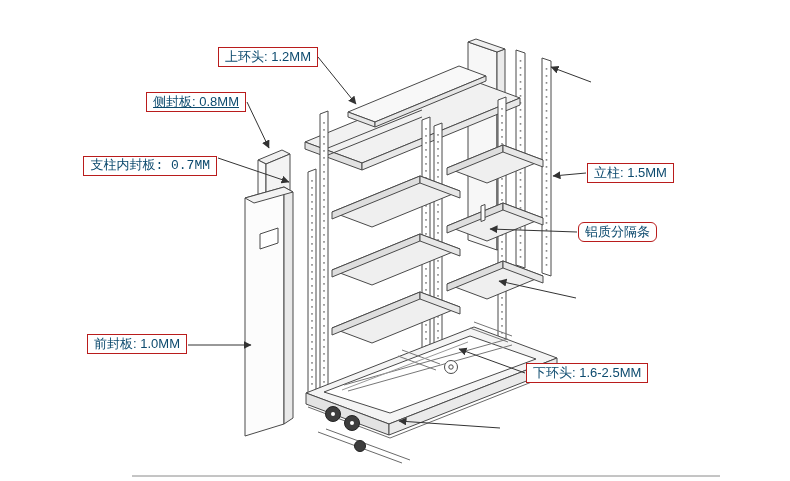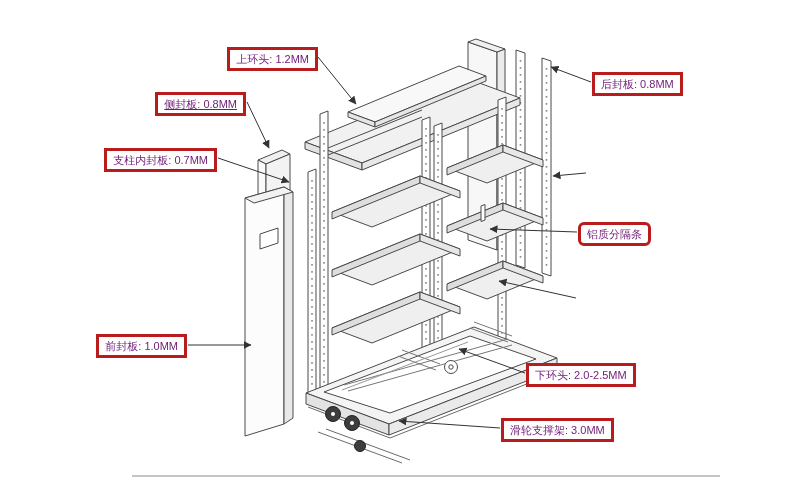--- a/index.html
+++ b/index.html
@@ -1,26 +1,26 @@
 <!DOCTYPE html>
 <html><head>
 <meta charset="utf-8">
 <style>
   html,body{margin:0;padding:0;background:#fff;}
   body{width:790px;height:481px;overflow:hidden;font-family:"Liberation Sans",sans-serif;}
   .canvas{position:relative;width:790px;height:481px;background:#fff;}
   .canvas svg{position:absolute;left:0;top:0;}
   .lbl{
     position:absolute;
-    border:3px solid #b91c1c;
+    border:1px solid #b91c1c;
     background:#fff;
     padding:1px 6px;
-    font-size:11px;
+    font-size:13px;
     line-height:16px;
-    color:#701a75;
+    color:#0c4a6e;
     white-space:nowrap;
   }
 </style>
 </head>
 <body>
 
 <div class="canvas">
 
   <svg width="790" height="481" viewBox="0 0 790 481">
     <defs>
@@ -154,20 +154,19 @@
       <line x1="576" y1="298" x2="499" y2="281" marker-end="url(#arrow)"></line>
       <line x1="525" y1="373" x2="459" y2="349" marker-end="url(#arrow)"></line>
       <line x1="500" y1="428" x2="399" y2="421" marker-end="url(#arrow)"></line>
     </g>
 
     <line x1="132" y1="476" x2="720" y2="476" stroke="#8a8a8a" stroke-width="1"></line>
   </svg>
 
   <div class="lbl" style="right:472px;top:47px;"><span>上环头: 1.2MM</span></div>
   <div class="lbl" style="right:544px;top:92px;text-decoration:underline;"><span>侧封板: 0.8MM</span></div>
-  <div class="lbl" style="right:573px;top:148px;"><span>支柱内封板: 0.7MM</span></div>
+  <div class="lbl" style="right:573px;top:156px;font-family:Liberation Mono, monospace;"><span>支柱内封板: 0.7MM</span></div>
   <div class="lbl" style="right:603px;top:334px;"><span>前封板: 1.0MM</span></div>
-  <div class="lbl" style="left:592px;top:72px;"><span>后封板: 0.8MM</span></div>
+  <div class="lbl" style="left:587px;top:163px;"><span>立柱: 1.5MM</span></div>
   <div class="lbl" style="left:578px;top:222px;border-radius:6px;"><span>铝质分隔条</span></div>
-  <div class="lbl" style="left:526px;top:363px;"><span>下环头: 2.0-2.5MM</span></div>
-  <div class="lbl" style="left:501px;top:418px;"><span>滑轮支撑架: 3.0MM</span></div>
+  <div class="lbl" style="left:526px;top:363px;"><span>下环头: 1.6-2.5MM</span></div>
 
 </div>
 
 </body></html>

